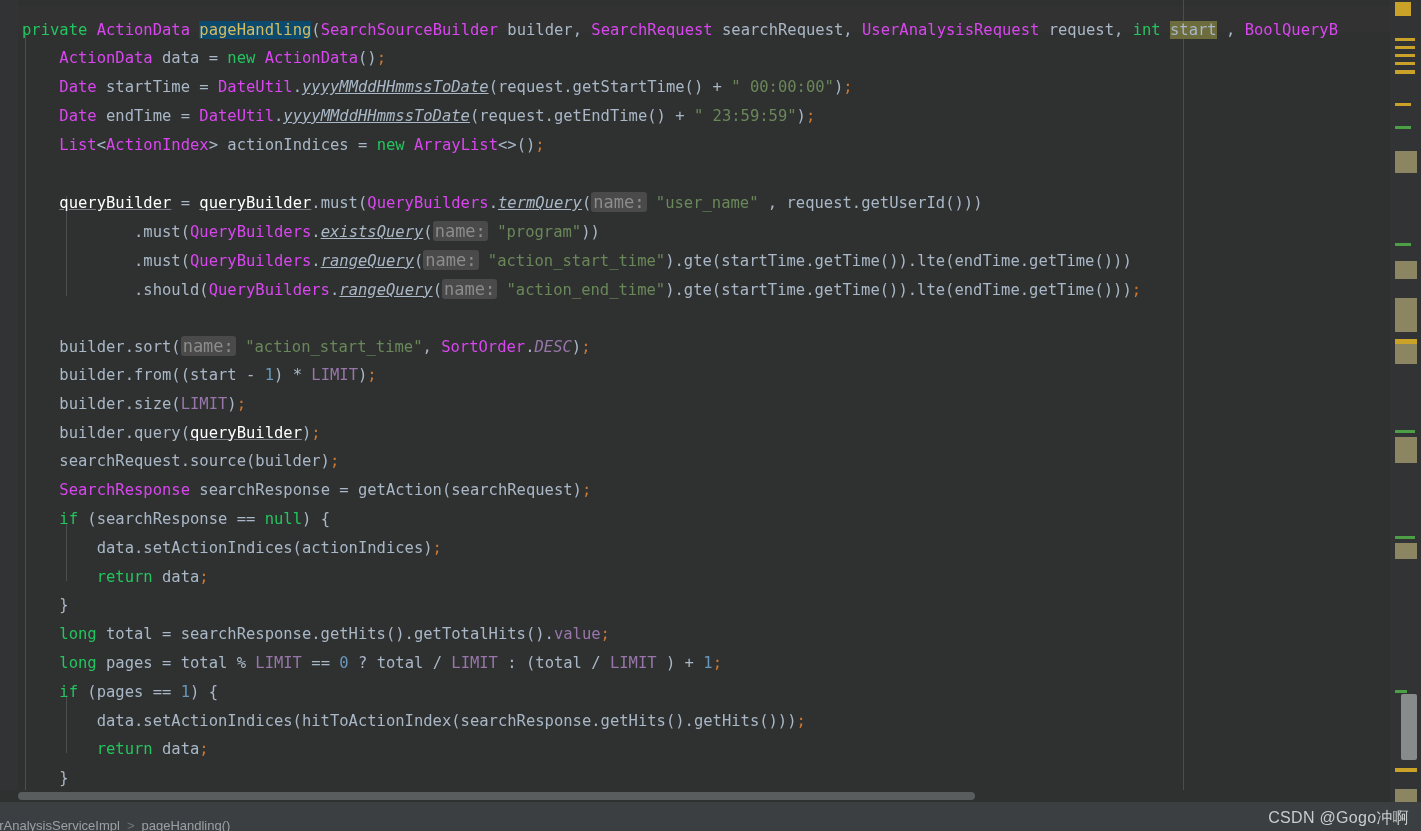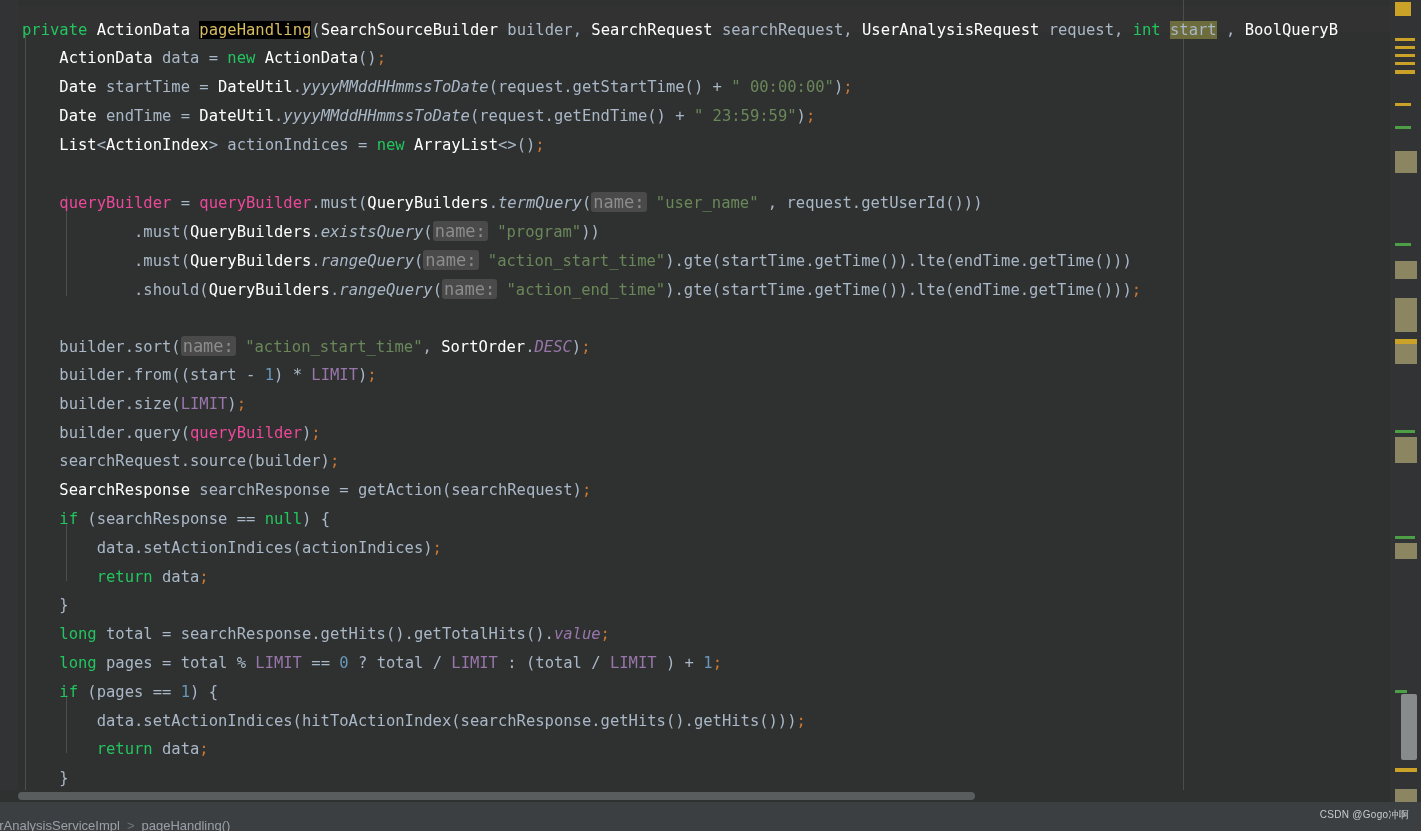--- a/index.html
+++ b/index.html
@@ -77,34 +77,34 @@
   }
   #code .ln {
     display: block;
     height: 28.8px;
     padding-left: 22px;
   }
   #code .ln:first-child { padding-top: 0; }
 
   
   .kw   { color: #22c55e; }            
-  .cls  { color: #ffffff; }            
+  .cls  { color: #d946ef; }            
   .str  { color: #6a8759; }            
   .num  { color: #6897bb; }            
-  .smth { color: #a9b7c6; font-style: italic; }  
+  .smth { color: #a9b7c6; font-style: italic; text-decoration: underline; }  
   .stat { color: #9876aa; }            
   .stati{ color: #9876aa; font-style: italic; }  
-  .fld  { color: #9876aa; font-style: italic; }            
+  .fld  { color: #9876aa; }            
   .pnct { color: #a9b7c6; }
   .semi { color: #cc7832; }            
-  .param-var { color: #ec4899; text-decoration-color:#7a8085; }
+  .param-var { color: #ffffff; text-decoration: underline; text-decoration-color:#7a8085; }
 
   
   .hl-caret {
-    background: #000000;
+    background: #0c4a6e;
     color: #d6bb60;
     text-align: right;
   }
   
   .hl-write {
     background: #6c6c3c;
     color: #a9b7c6;
   }
 
   
@@ -169,21 +169,21 @@
     color: #9aa0a6;
   }
   #breadcrumb .sep { color: #6f7476; padding: 0 7px; }
 
   
   #watermark {
     position: absolute;
     right: 12px; top: 6px;
     color: #c9cccd;
     font-family: "Liberation Sans", sans-serif;
-    font-size: 10px;
+    font-size: 16px;
     letter-spacing: .3px;
   }
 </style>
 </head>
 <body>
 
 <div id="ide">
 
   <div id="editor-area">
 

